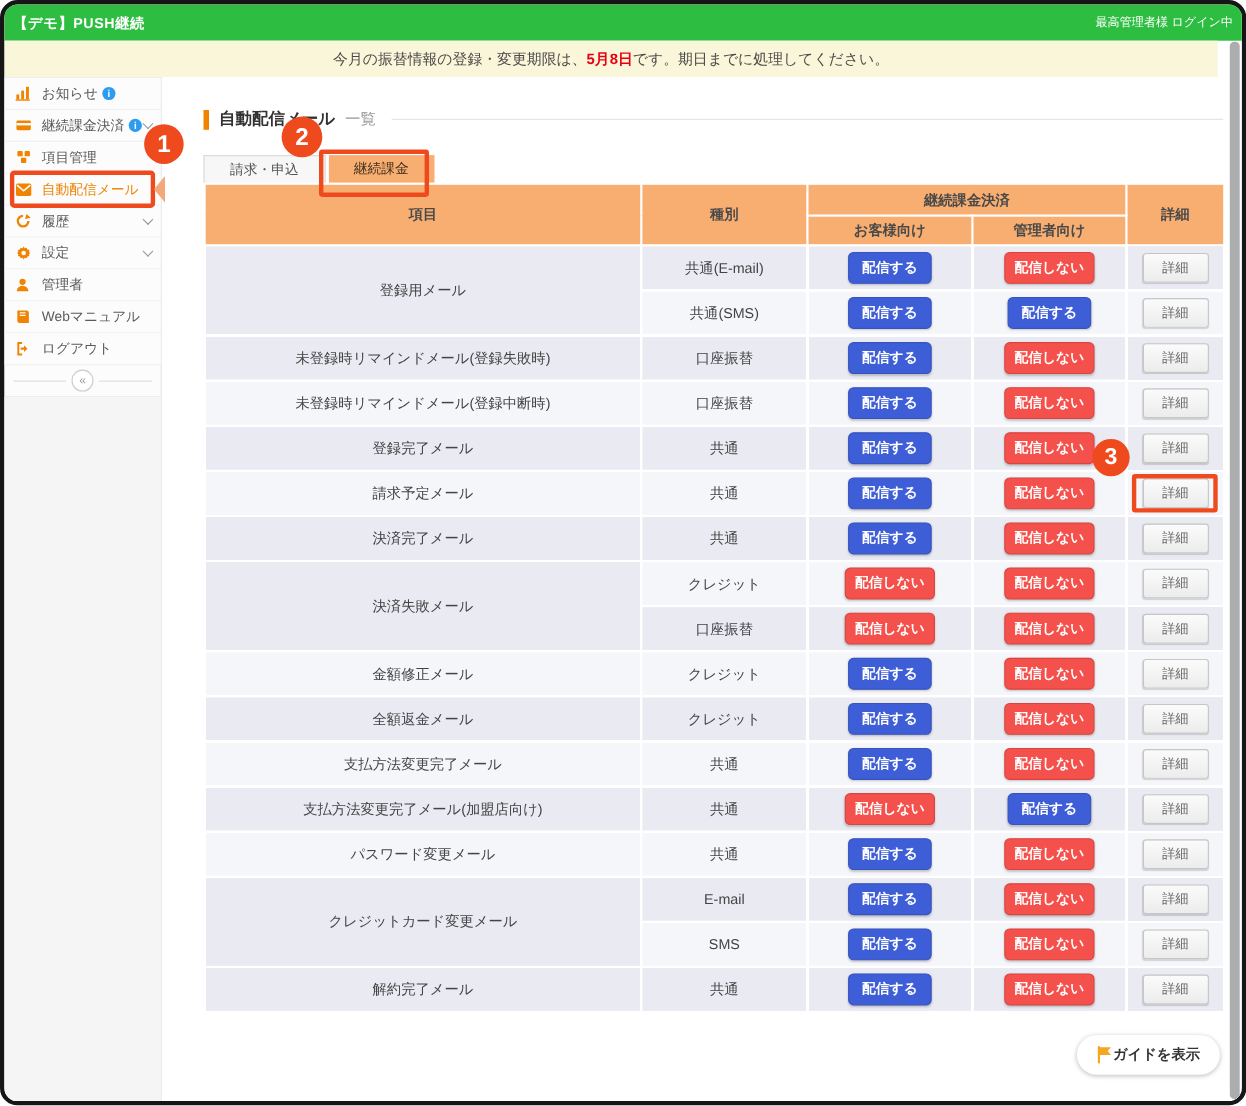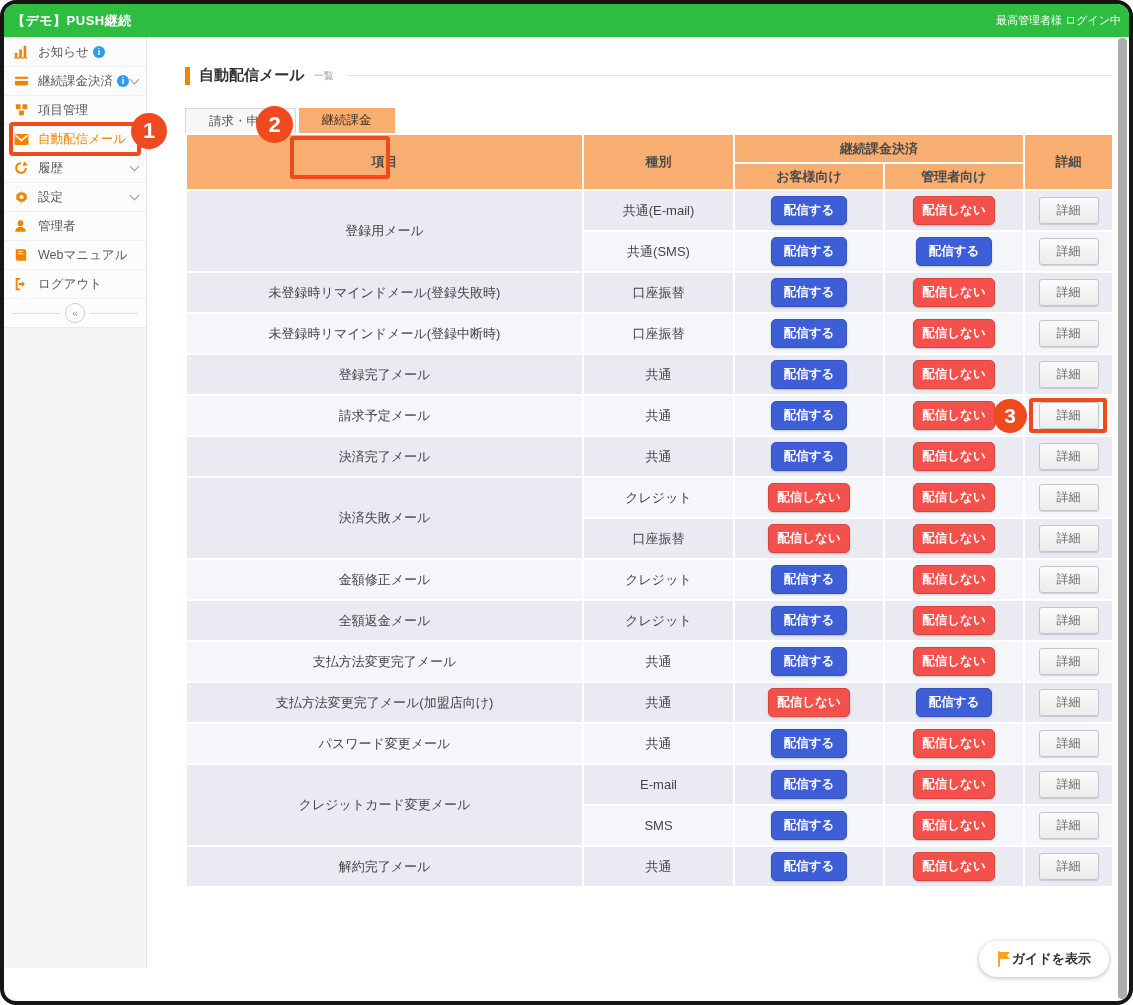--- a/index.html
+++ b/index.html
@@ -72,21 +72,21 @@
     width:20px; height:20px; border:1px solid #CCC; border-radius:50%; background:#fff;
     color:#999; font-size:11px; display:flex; align-items:center; justify-content:center; margin:0 5px;
   }
   .side-rest { flex:1; background:#F5F5F6; }
 
   
   .content { flex:1; position:relative; padding-left:38px; }
   .title-row { margin-top:29px; display:flex; align-items:center; }
   .title-bar { width:5px; height:18px; background:#F08300; margin-right:9px; flex:none; }
   .page-title { font-size:15px; font-weight:bold; color:#333; }
-  .page-sub { font-size:10px; color:#999; margin-left:9px; }
+  .page-sub { font-size:14px; color:#999; margin-left:9px; }
   .title-line { flex:1; height:1px; background:#E3E3E3; margin-left:14px; margin-right:17px; }
 
   .tabs { margin-top:23px; display:flex; gap:3px; }
   .tab {
     height:25px; padding:0 23px; font-size:12.5px; display:flex; align-items:center; cursor:pointer;
   }
   .tab.inactive { background:#F7F7F7; border:1px solid #D8D8D8; border-bottom:none; color:#555; }
   .tab.active { background:#F9AE71; color:#403020; }
 
   
@@ -155,20 +155,23 @@
 </head>
 <body>
 
 <div class="frame">
 
   <div class="topbar">
     <span class="app-title">【デモ】PUSH継続</span>
     <span class="login-status">最高管理者様 ログイン中</span>
   </div>
 
+  <div class="notice">
+    <span><span>今月の振替情報の登録・変更期限は、</span><span class="hl">5月8日</span><span>です。期日までに処理してください。</span></span>
+  </div>
 
   <div class="main">
     <div class="sidebar">
       <div id="side-items">
           <div class="side-item">
             <span class="icon">
               <svg width="14" height="14" viewBox="0 0 16 16" fill="#F08300">
                 <rect x="1" y="9" width="3" height="5"></rect>
                 <rect x="6" y="5" width="3" height="9"></rect>
                 <rect x="11" y="1" width="3" height="13"></rect>

